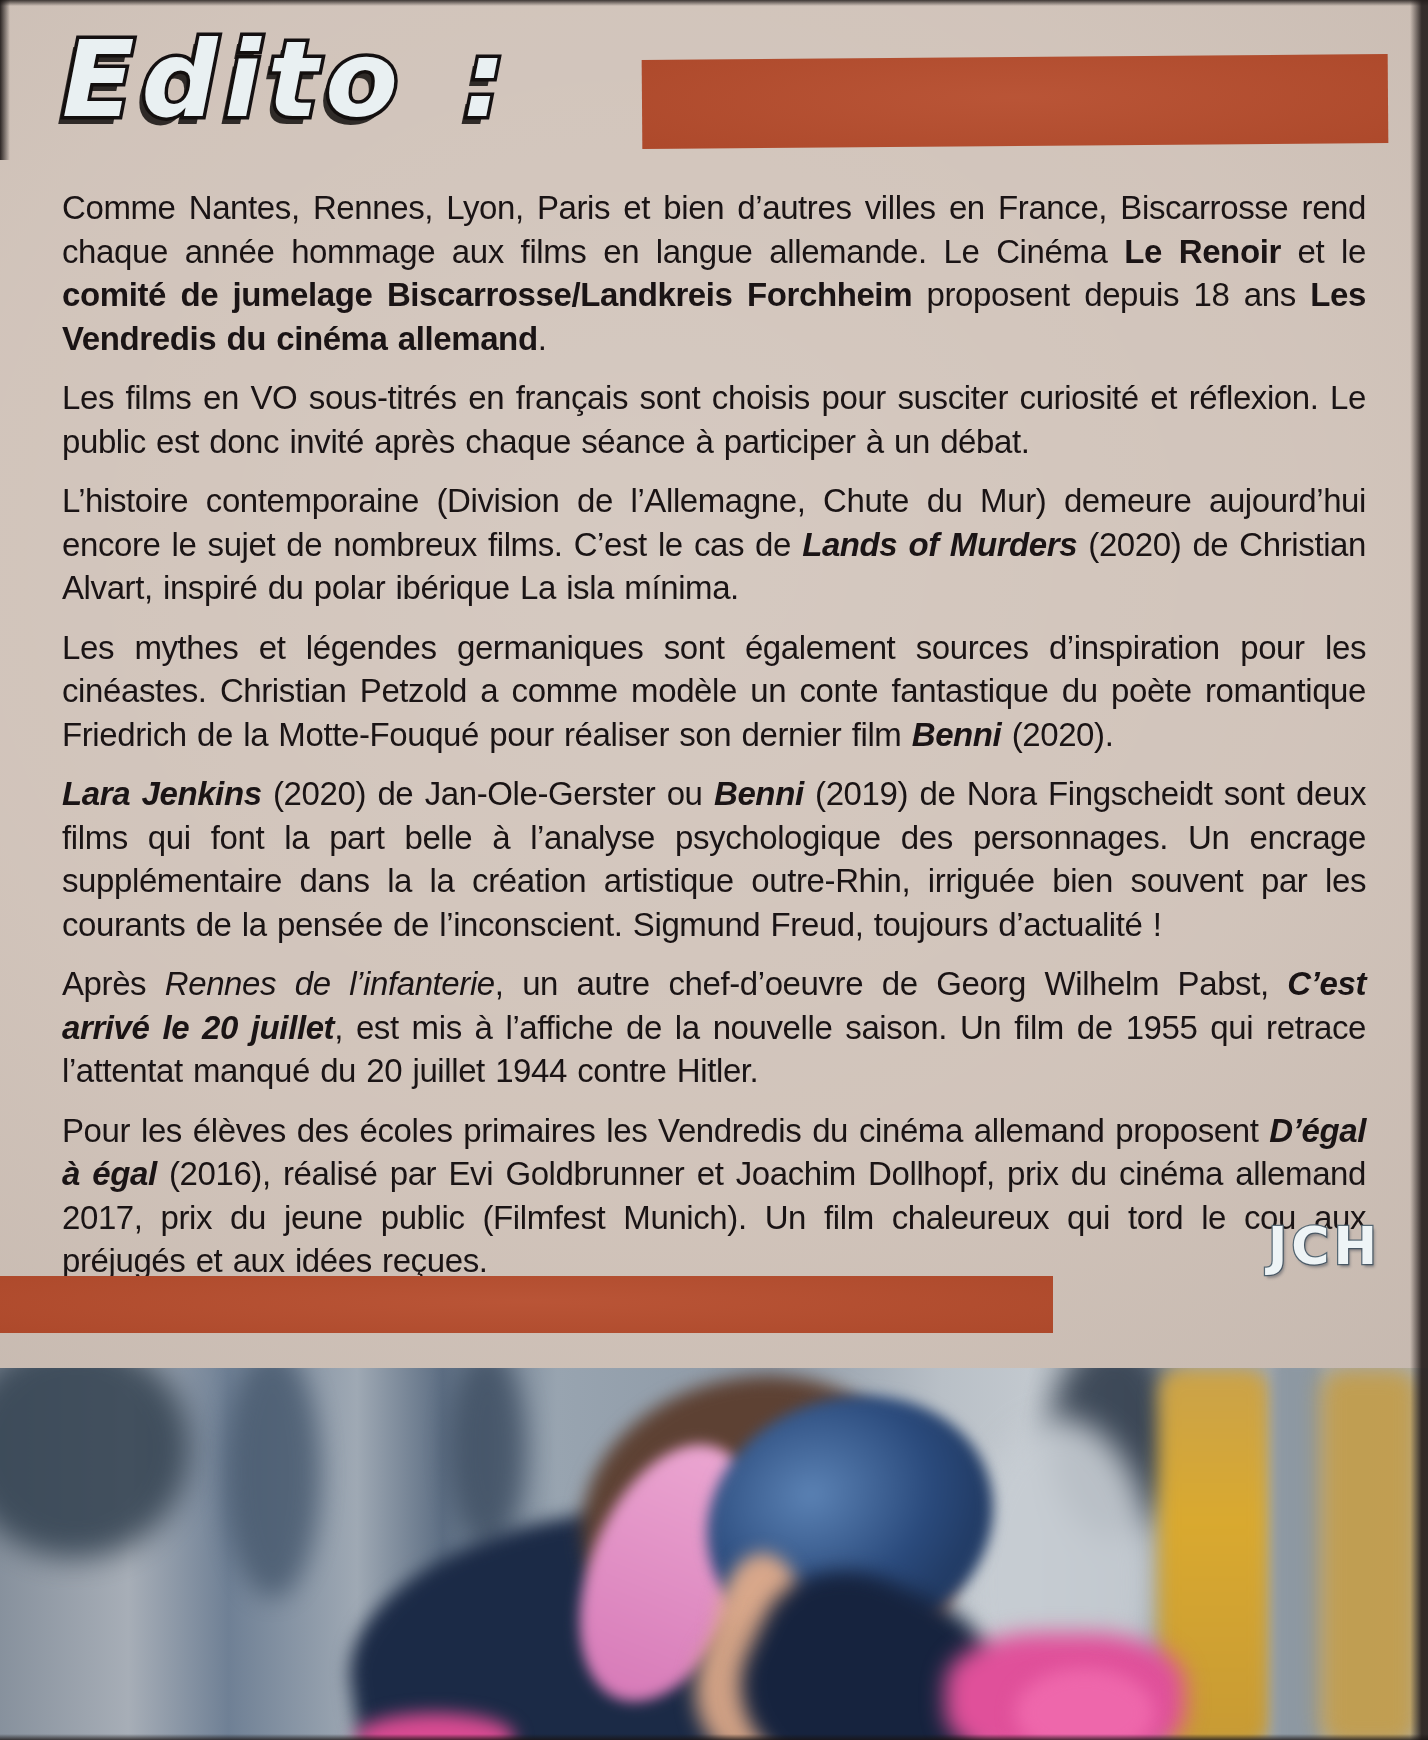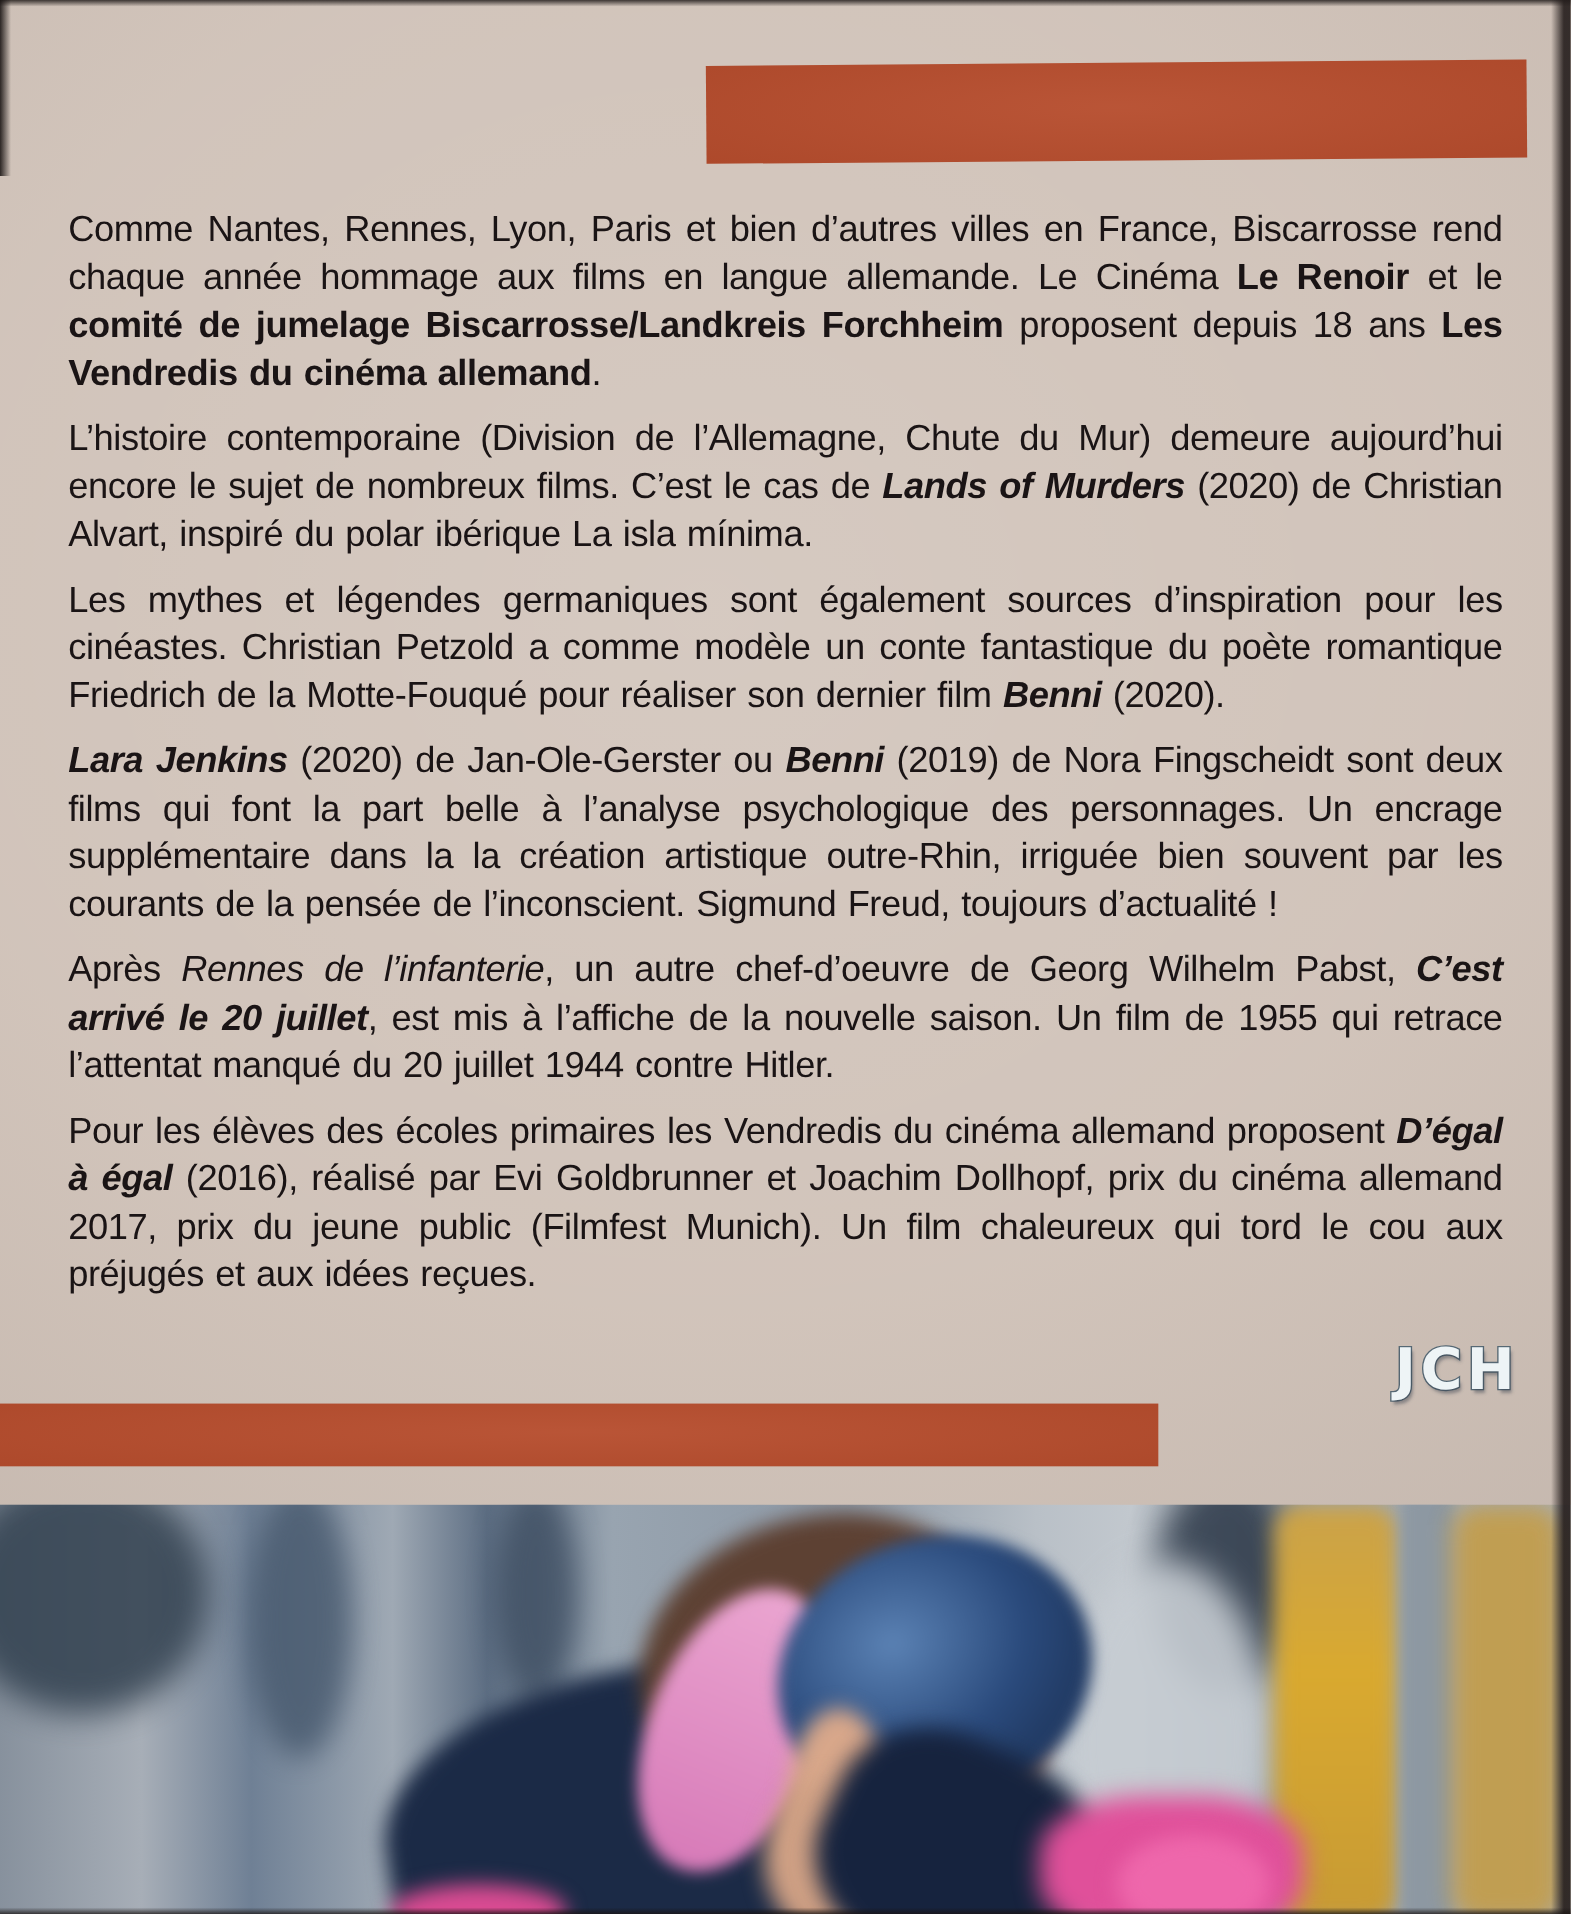--- a/index.html
+++ b/index.html
@@ -89,25 +89,27 @@
   .edge-top{left:0;top:0;width:100%;height:6px;background:linear-gradient(rgba(24,19,18,0.8),rgba(24,19,18,0));}
   .edge-bottom{left:0;bottom:0;width:100%;height:6px;background:linear-gradient(rgba(24,19,18,0),rgba(24,19,18,0.75));}
   .edge-right{right:0;top:0;width:18px;height:100%;background:linear-gradient(90deg,rgba(40,32,30,0),rgba(36,29,28,0.9) 65%);}
   .edge-left-top{left:0;top:0;width:10px;height:160px;background:linear-gradient(90deg,rgba(26,21,20,0.9),rgba(26,21,20,0));}
 </style>
 </head>
 <body>
 
 <div class="page">
 
+  <h1 class="title"><span>Edito</span><span class="colon">:</span></h1>
 
   <div class="bar top-bar"></div>
 
   <main class="article" id="article">
       <p><span>Comme Nantes, Rennes, Lyon, Paris et bien d’autres villes en France, Biscarrosse rend chaque année hommage aux films en langue allemande. Le Cinéma </span><span class="b">Le Renoir</span><span> et le </span><span class="b">comité de jumelage Biscarrosse/Landkreis Forchheim</span><span> proposent depuis 18 ans </span><span class="b">Les Vendredis du cinéma allemand</span><span>.</span></p>
+      <p><span>Les films en VO sous-titrés en français sont choisis pour susciter curiosité et réflexion. Le public est donc invité après chaque séance à participer à un débat.</span></p>
       <p><span>L’histoire contemporaine (Division de l’Allemagne, Chute du Mur) demeure aujourd’hui encore le sujet de nombreux films. C’est le cas de </span><span class="b i">Lands of Murders</span><span> (2020) de Christian Alvart, inspiré du polar ibérique La isla mínima.</span></p>
       <p><span>Les mythes et légendes germaniques sont également sources d’inspiration pour les cinéastes. Christian Petzold a comme modèle un conte fantastique du poète romantique Friedrich de la Motte-Fouqué pour réaliser son dernier film </span><span class="b i">Benni</span><span> (2020).</span></p>
       <p><span class="b i">Lara Jenkins</span><span> (2020) de Jan-Ole-Gerster ou </span><span class="b i">Benni</span><span> (2019) de Nora Fingscheidt sont deux films qui font la part belle à l’analyse psychologique des personnages. Un encrage supplémentaire dans la la création artistique outre-Rhin, irriguée bien souvent par les courants de la pensée de l’inconscient. Sigmund Freud, toujours d’actualité !</span></p>
       <p><span>Après </span><span class="i">Rennes de l’infanterie</span><span>, un autre chef-d’oeuvre de Georg Wilhelm Pabst, </span><span class="b i">C’est arrivé le 20 juillet</span><span>, est mis à l’affiche de la nouvelle saison. Un film de 1955 qui retrace l’attentat manqué du 20 juillet 1944 contre Hitler.</span></p>
       <p><span>Pour les élèves des écoles primaires les Vendredis du cinéma allemand proposent </span><span class="b i">D’égal à égal</span><span> (2016), réalisé par Evi Goldbrunner et Joachim Dollhopf, prix du cinéma allemand 2017, prix du jeune public (Filmfest Munich). Un film chaleureux qui tord le cou aux préjugés et aux idées reçues.</span></p>
     </main>
 
   <div class="bar bottom-bar"></div>
 
   <div class="signature">JCH</div>

